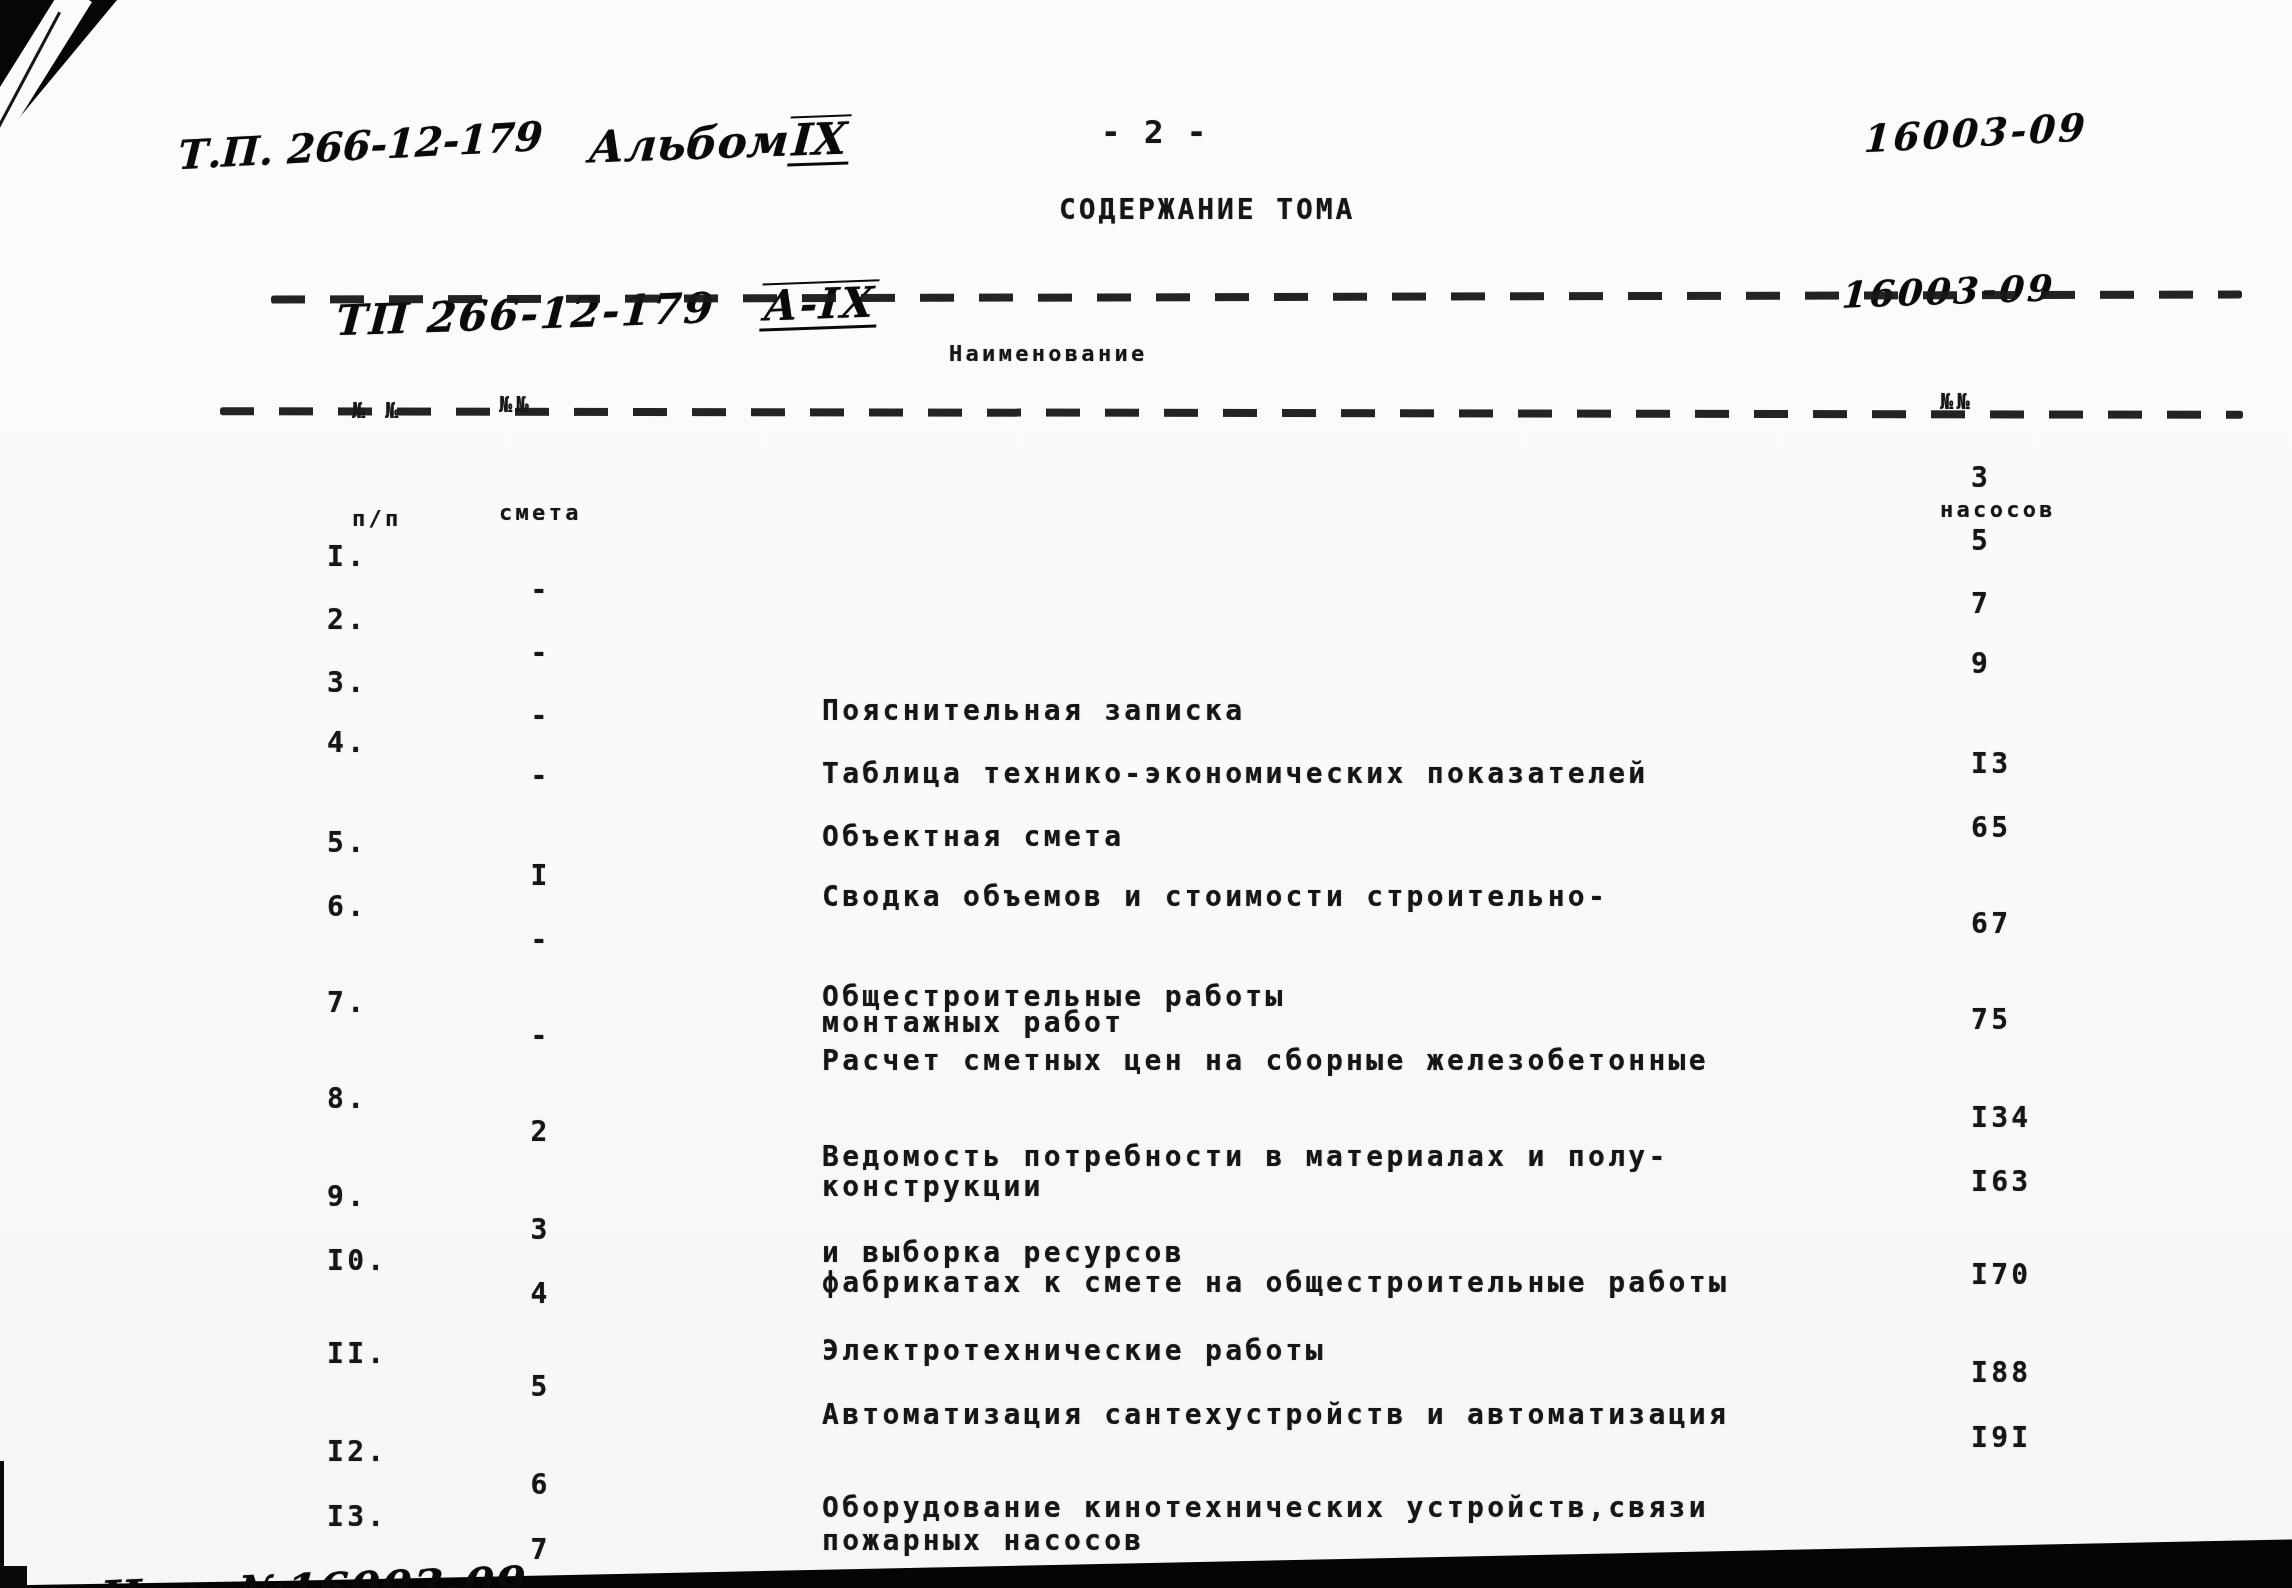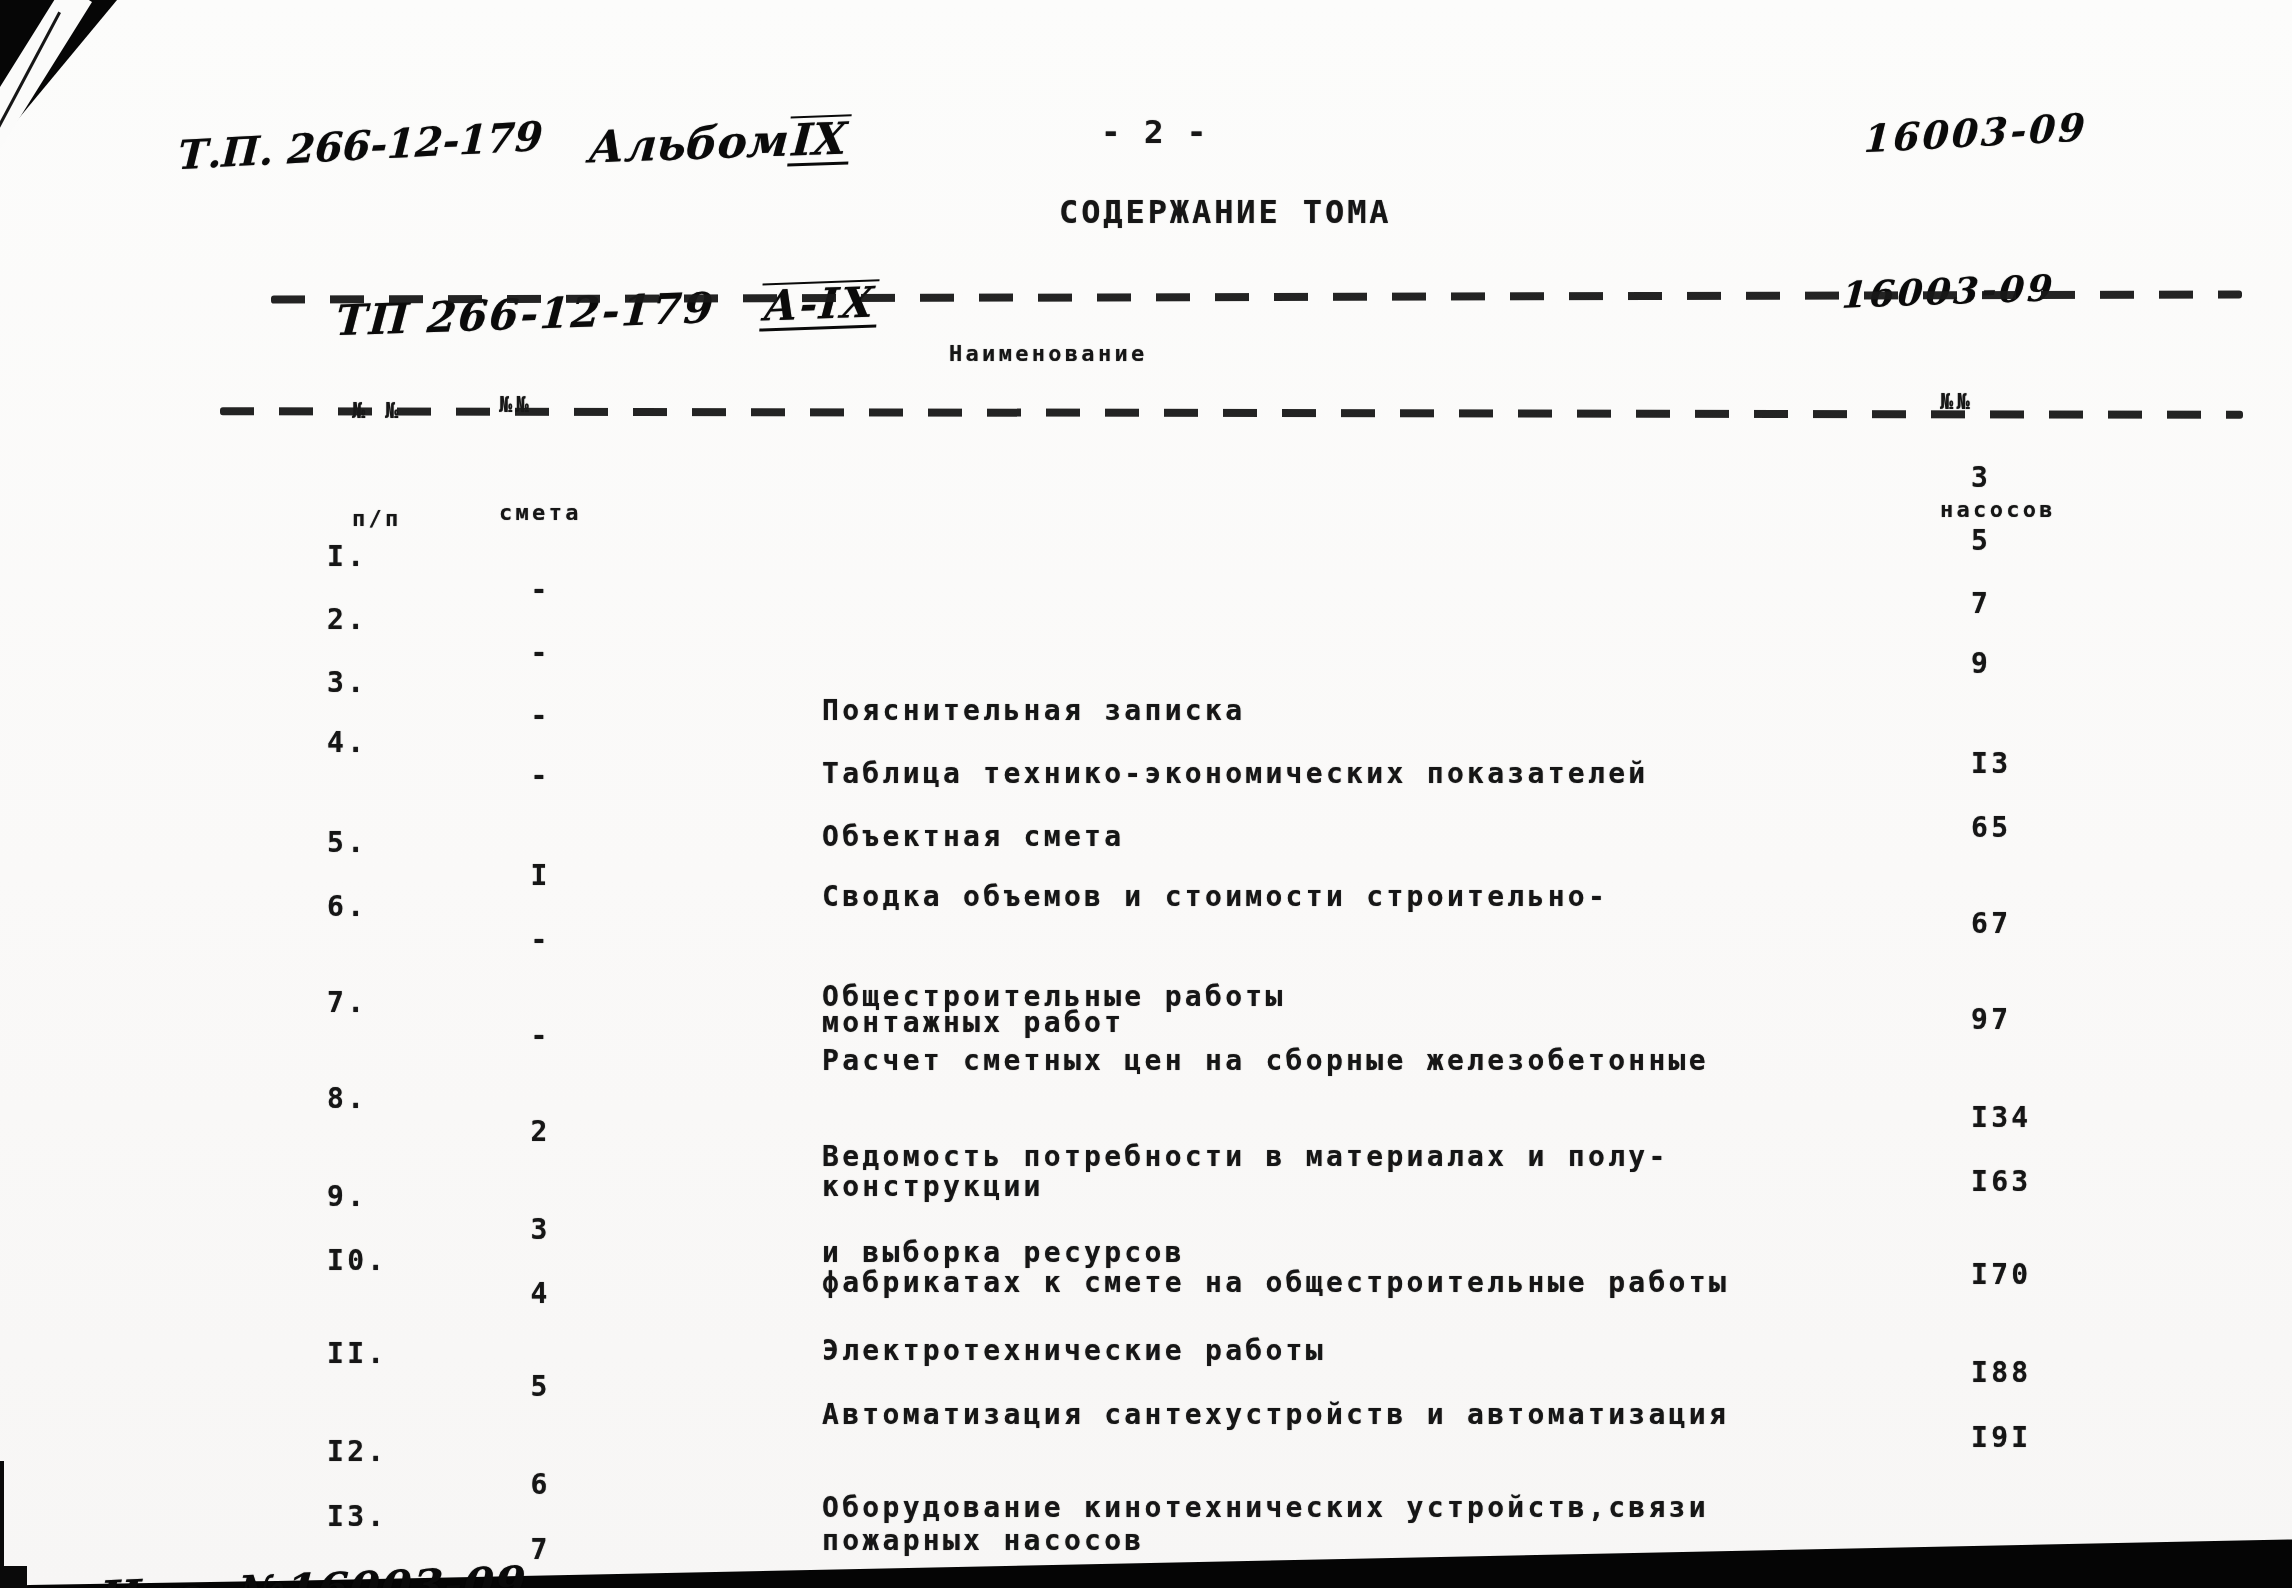--- a/index.html
+++ b/index.html
@@ -15,21 +15,21 @@
   .tw{
     position:absolute;
     font-family:"DejaVu Sans Mono","Liberation Mono",monospace;
     font-weight:700;
     font-size:28px;
     letter-spacing:3.3px;
     color:#161616;
     text-shadow:0 0 1px rgba(25,25,25,.6);
     white-space:pre;
   }
-  .title{font-size:32px;letter-spacing:2.9px;}
+  .title{font-size:28px;letter-spacing:2.9px;}
   .pagenum{font-size:32.5px;letter-spacing:1.9px;}
   .hdr{font-size:22px;line-height:36px;}
   
   .hw{
     position:absolute;
     font-family:"DejaVu Serif","Liberation Serif",serif;
     font-style:italic;
     font-weight:700;
     color:#0a0a0a;
     white-space:pre;
@@ -190,21 +190,21 @@
     </div>
     <div class="c-page">67</div>
   </div>
 
   <div class="row tw" style="top:1016px">
     <div class="c-num">8.</div>
     <div class="c-smeta">2</div>
     <div class="c-name">
       <div>и выборка ресурсов</div>
     </div>
-    <div class="c-page">97</div>
+    <div class="c-page">75</div>
   </div>
 
   <div class="row tw" style="top:1114px">
     <div class="c-num">9.</div>
     <div class="c-smeta">3</div>
     <div class="c-name">
       <div>Электротехнические работы</div>
       <div></div>
     </div>
     <div class="c-page">I34</div>

